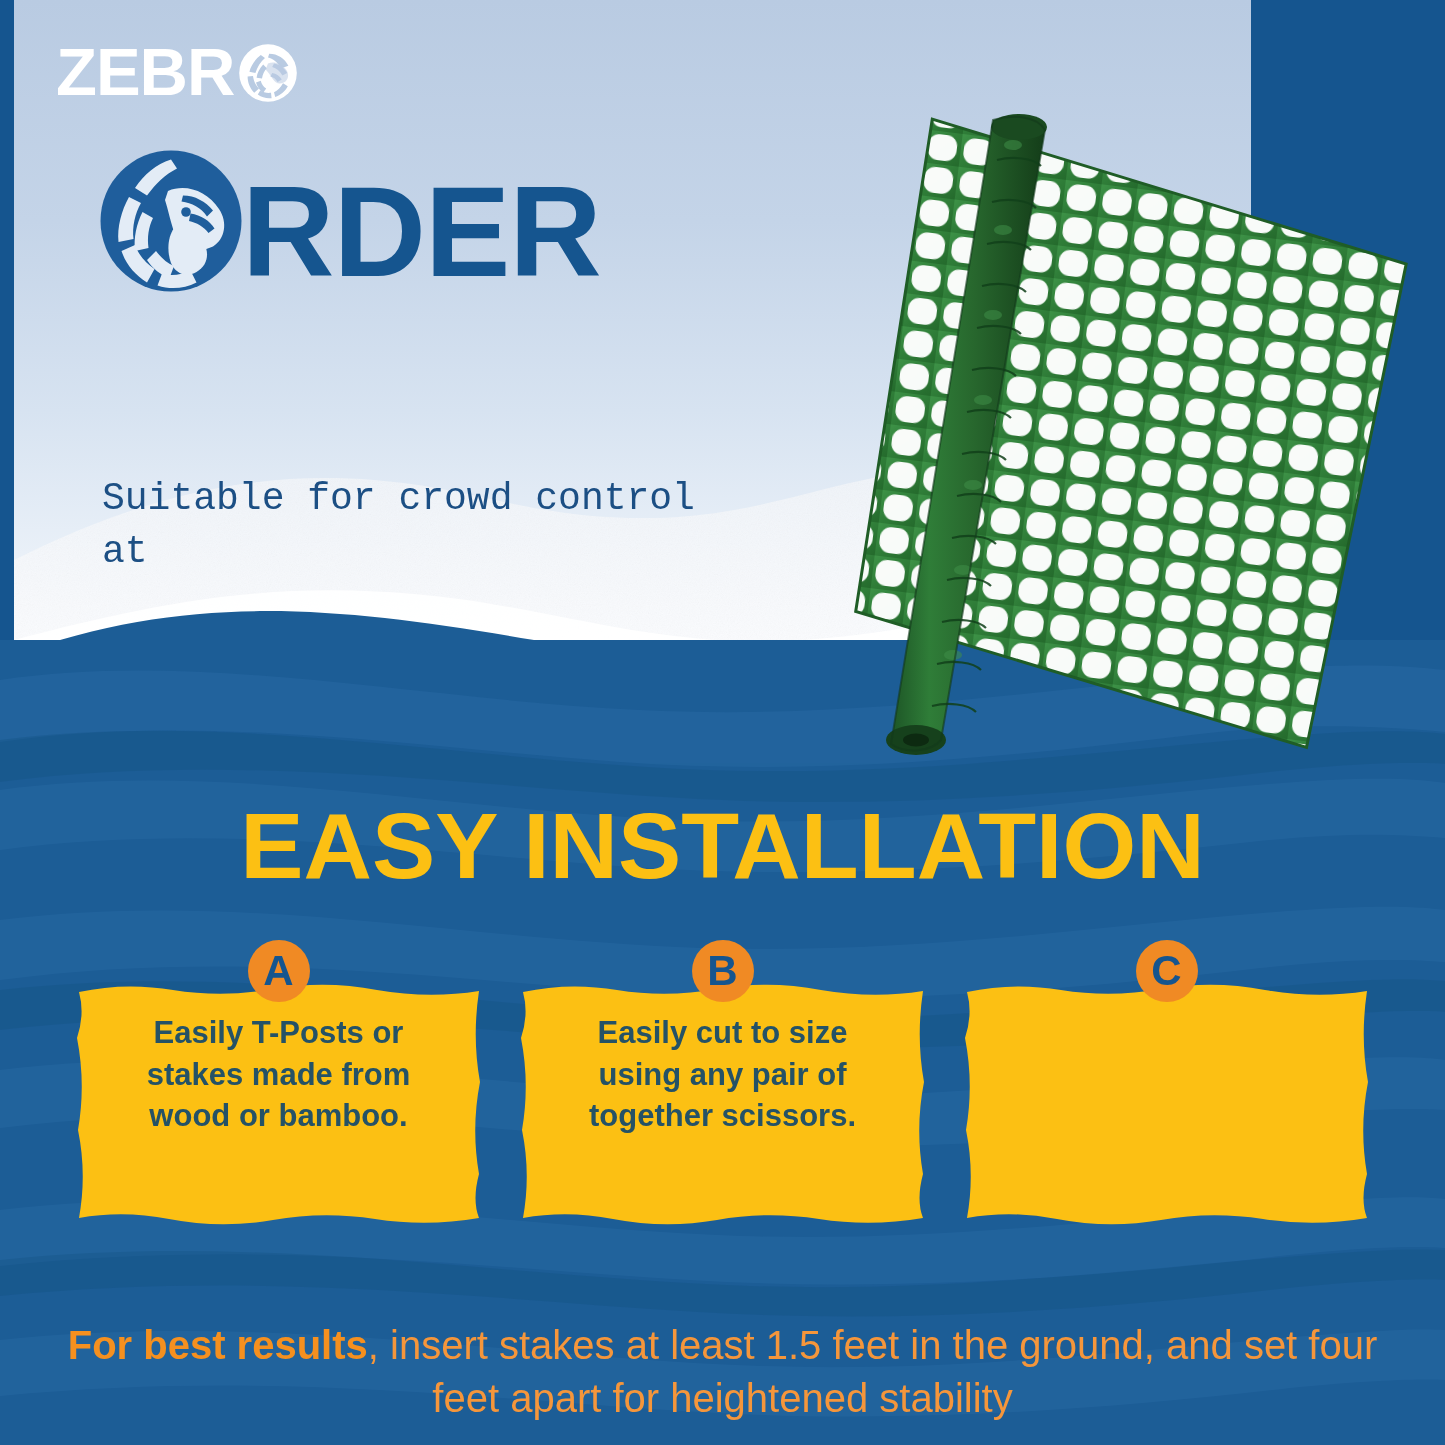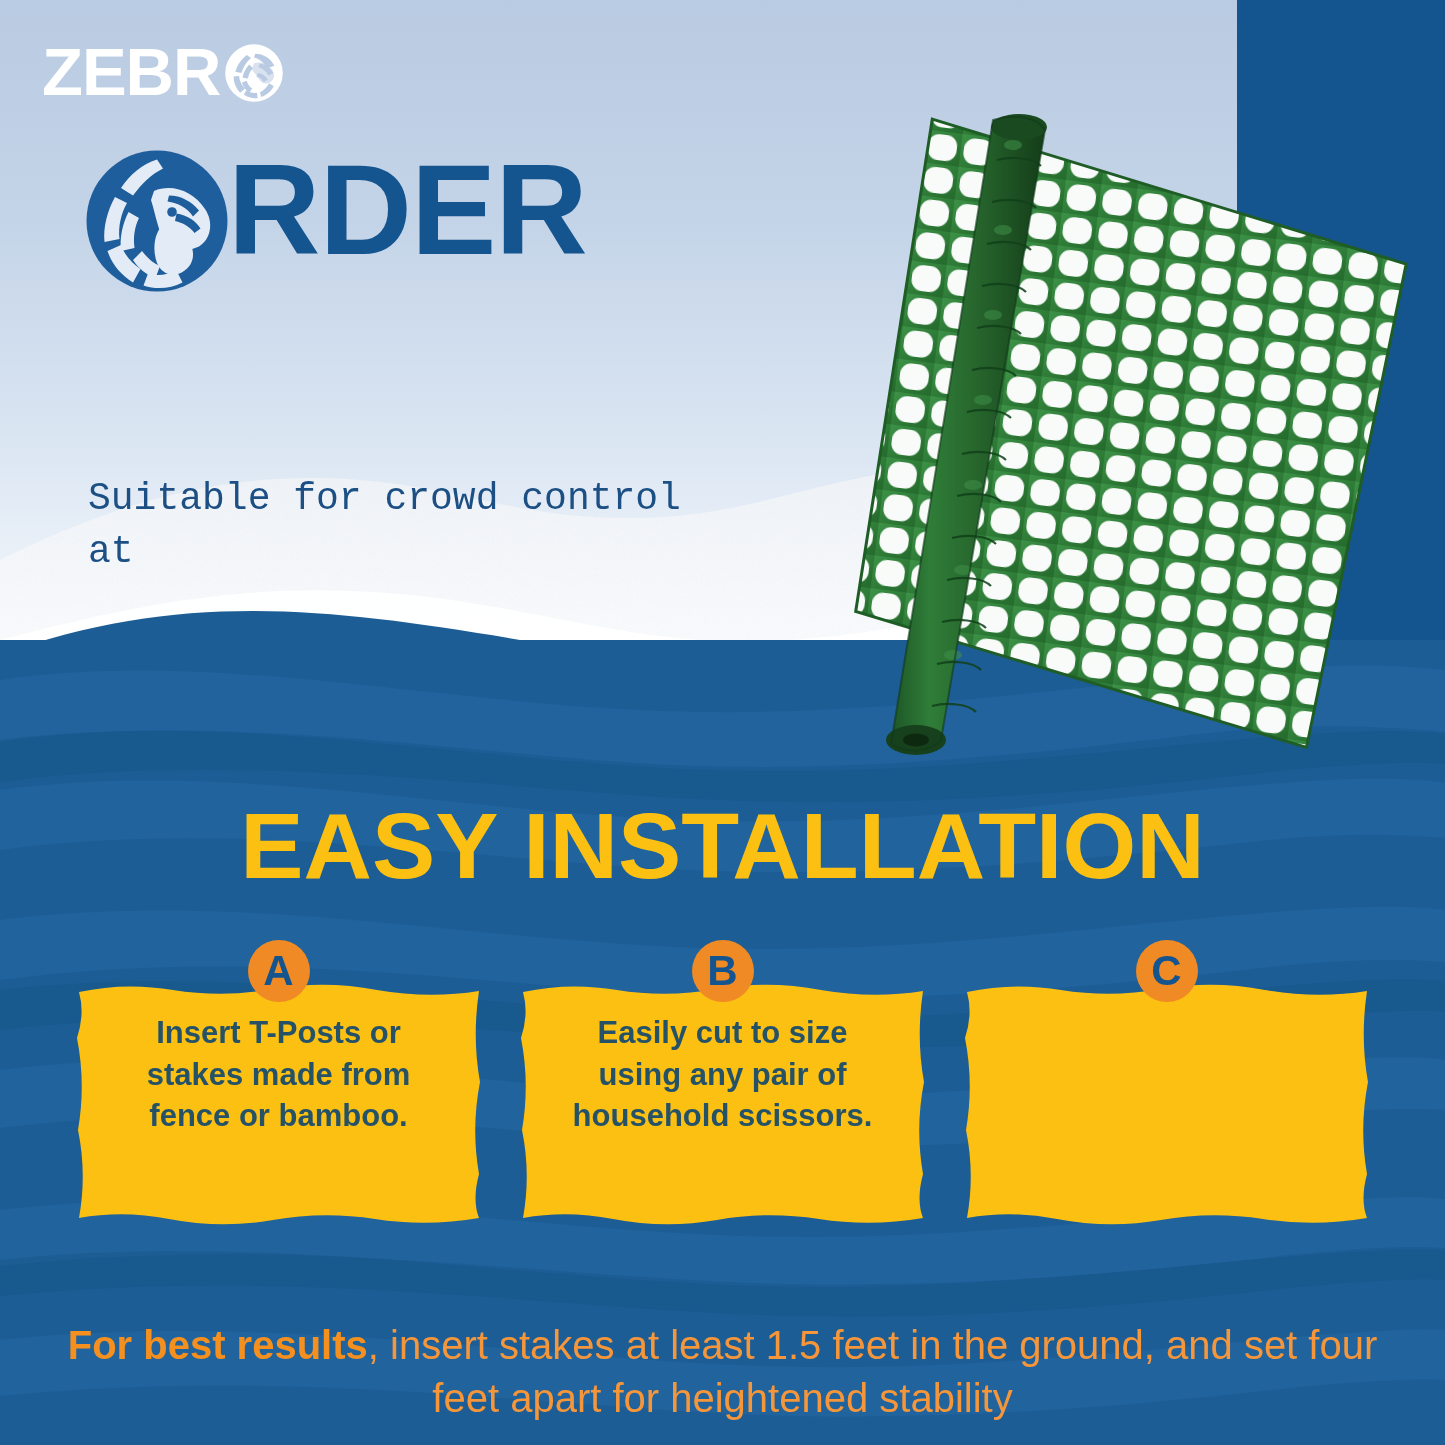--- a/index.html
+++ b/index.html
@@ -12,21 +12,21 @@
 
   
   #poster {
     position:relative;
     width:1445px; height:1445px;
     overflow:hidden;
   }
 
   
   .top-section {
-    position:absolute; left:0; top:0;
+    position:absolute; left:14px; top:0;
     width:1237px; height:790px;
     background:linear-gradient(180deg,#b9cbe2 0%, #c4d4e8 28%, #d7e3f1 52%, #e9f0f8 70%, #f3f7fb 82%, #ffffff 93%);
     overflow:hidden;
   }
   .snow-svg, .wave-svg, .bottom-tex { position:absolute; left:0; top:0; }
 
   
   .logo-wrap {
     position:absolute; left:42px; top:38px;
     display:flex; align-items:center; gap:2px;
@@ -40,21 +40,21 @@
   .logo-mark { width:60px; height:62px; display:block; margin-left:2px; margin-top:2px; }
 
   
   .headline-wrap { position:absolute; left:86px; top:138px; z-index:30; }
   .head-maintain {
     font-size:112px; font-weight:400; color:#f5901f;
     letter-spacing:1px; line-height:1.0;
     font-family:"Liberation Sans", sans-serif;
   }
   .head-order-row {
-    display:flex; align-items:flex-start; margin-top:8px; margin-left:-4px;
+    display:flex; align-items:flex-end; margin-top:8px; margin-left:-4px;
   }
   .order-o { width:150px; height:150px; flex:none; margin-right:-4px; }
   .head-order {
     font-size:128px; font-weight:bold; color:#15558f;
     letter-spacing:-1px; line-height:1.0;
     font-family:"Liberation Sans", sans-serif;
   }
 
   
   .subtitle {
@@ -323,36 +323,36 @@
       <div class="badge">
         <span>A</span>
       </div>
       <div class="card-body">
         <svg class="card-shape" viewBox="0 0 412 252" preserveAspectRatio="none">
           <path d="M6,14 Q52,4 100,12 Q150,20 200,11 Q252,2 304,12 Q356,21 406,13
                    Q399,60 407,104 Q398,150 406,196 Q399,222 406,240
                    Q354,249 302,241 Q250,233 200,242 Q148,251 96,241 Q50,232 6,240
                    Q14,196 5,152 Q13,106 4,60 Q12,36 6,14 Z" fill="#fcc013"></path>
         </svg>
-        <div class="card-text">Insert T-Posts or stakes made from fence or bamboo.</div>
+        <div class="card-text">Easily T-Posts or stakes made from wood or bamboo.</div>
       </div>
     </div>
 
     <div class="card-col">
       <div class="badge">
         <span>B</span>
       </div>
       <div class="card-body">
         <svg class="card-shape" viewBox="0 0 412 252" preserveAspectRatio="none">
           <path d="M6,14 Q52,4 100,12 Q150,20 200,11 Q252,2 304,12 Q356,21 406,13
                    Q399,60 407,104 Q398,150 406,196 Q399,222 406,240
                    Q354,249 302,241 Q250,233 200,242 Q148,251 96,241 Q50,232 6,240
                    Q14,196 5,152 Q13,106 4,60 Q12,36 6,14 Z" fill="#fcc013"></path>
         </svg>
-        <div class="card-text">Easily cut to size using any pair of household scissors.</div>
+        <div class="card-text">Easily cut to size using any pair of together scissors.</div>
       </div>
     </div>
 
     <div class="card-col">
       <div class="badge">
         <span>C</span>
       </div>
       <div class="card-body">
         <svg class="card-shape" viewBox="0 0 412 252" preserveAspectRatio="none">
           <path d="M6,14 Q52,4 100,12 Q150,20 200,11 Q252,2 304,12 Q356,21 406,13

